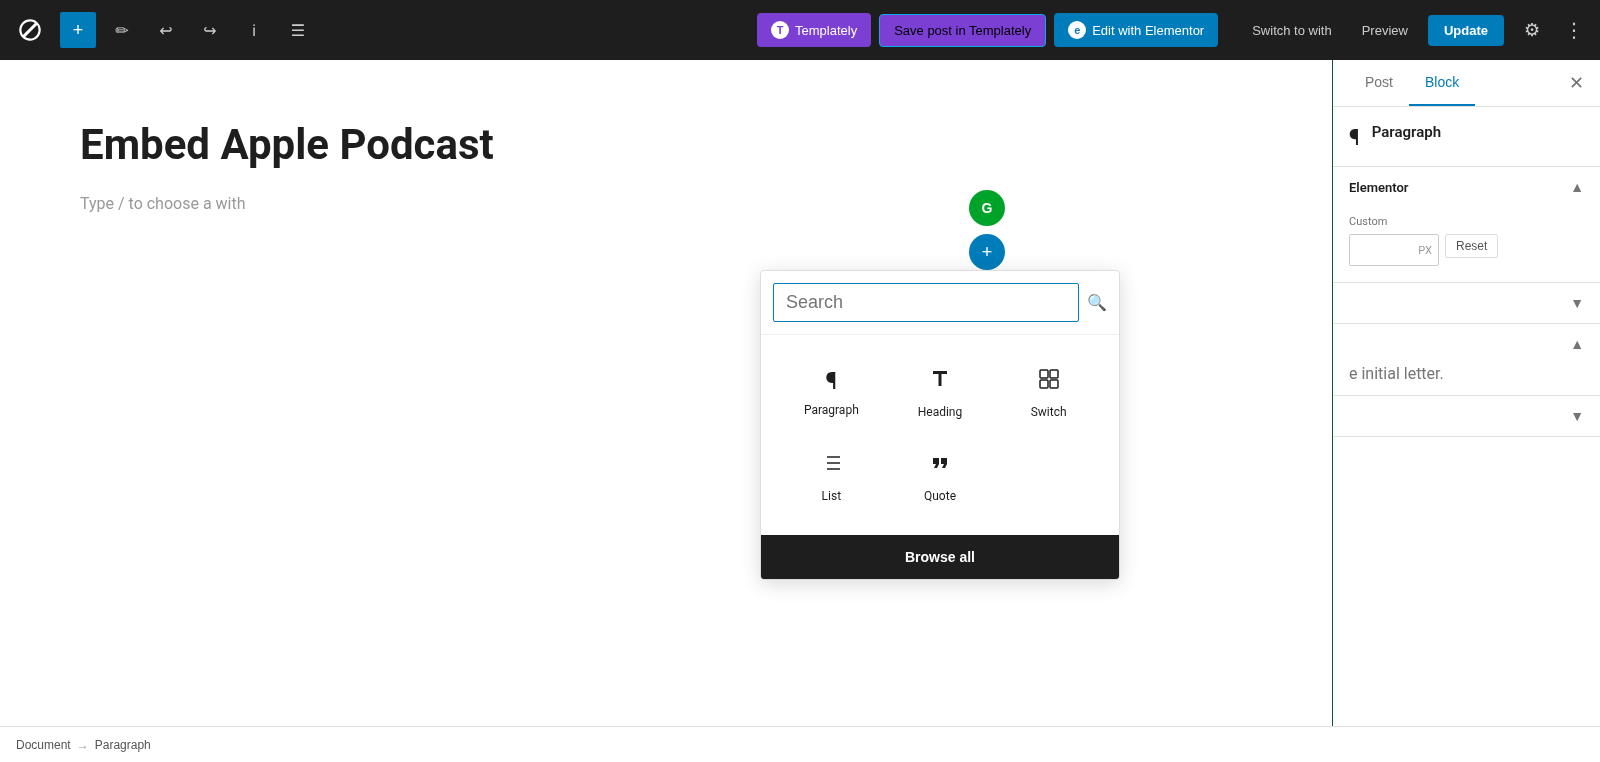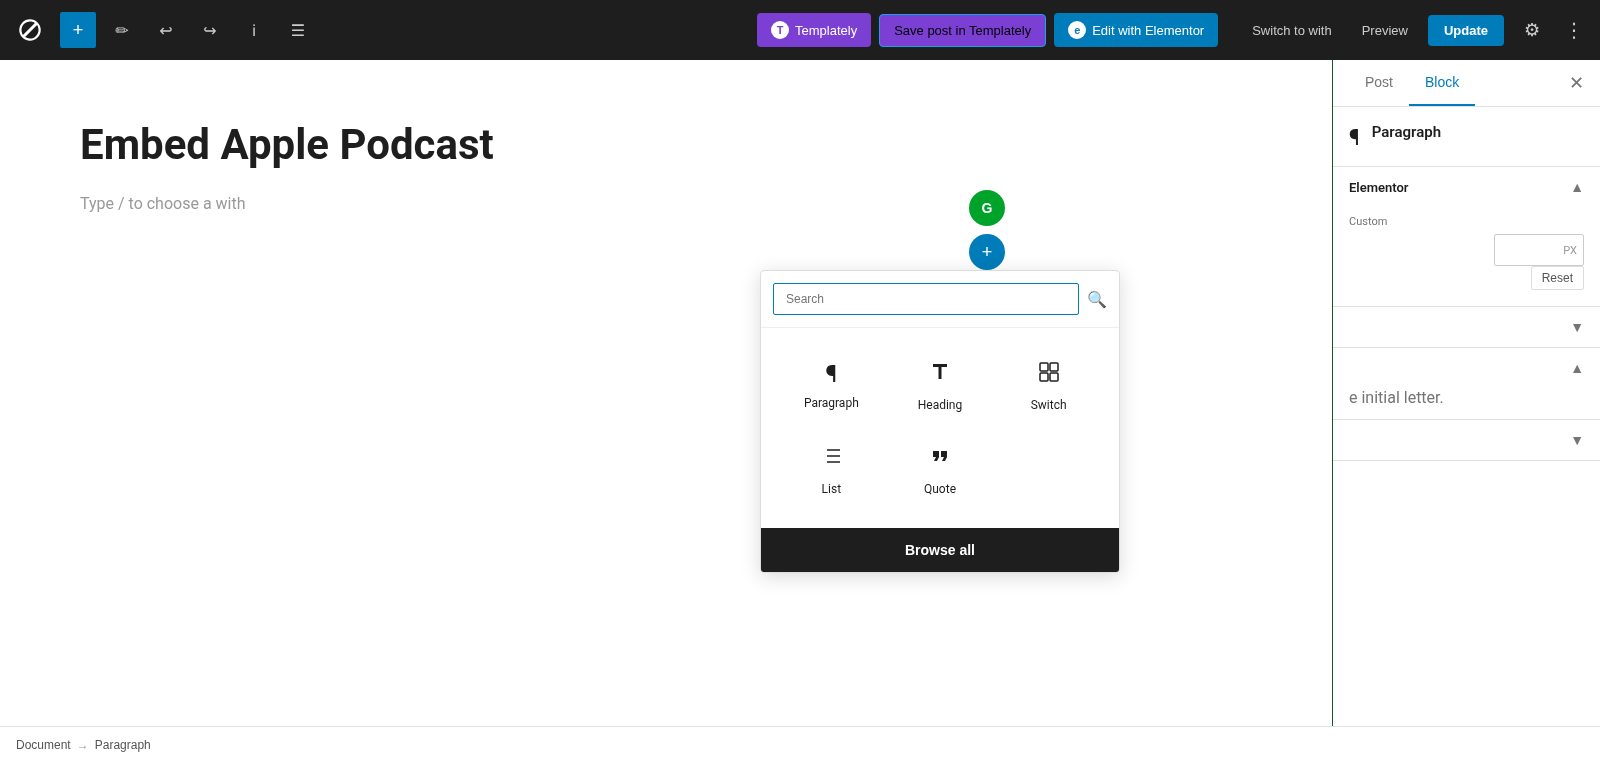--- a/index.html
+++ b/index.html
@@ -260,22 +260,22 @@
     .typography-content {
       padding: 8px 16px 16px;
     }
     .custom-label {
       font-size: 11px;
       color: #757575;
       margin-bottom: 6px;
     }
     .custom-input-row {
       display: flex;
-      align-items: flex-end;
-      flex-direction: column;
+      align-items: flex-start;
+      gap: 6px;
     }
     .custom-input {
       width: 70px;
       height: 30px;
       border: 1px solid #ddd;
       border-radius: 2px;
       padding: 0 6px;
       font-size: 13px;
       display: flex; align-items: center;
     }
@@ -319,21 +319,21 @@
       border-bottom: 1px solid #eee;
       display: flex;
       align-items: center;
       gap: 8px;
     }
     .inserter-search input {
       flex: 1;
       border: 1px solid #007cba;
       border-radius: 2px;
       padding: 8px 12px;
-      font-size: 12px;
+      font-size: 18px;
       outline: none;
     }
     .inserter-grid {
       display: grid;
       grid-template-columns: repeat(3, 1fr);
       gap: 0;
       padding: 16px;
     }
     .inserter-item {
       display: flex;

